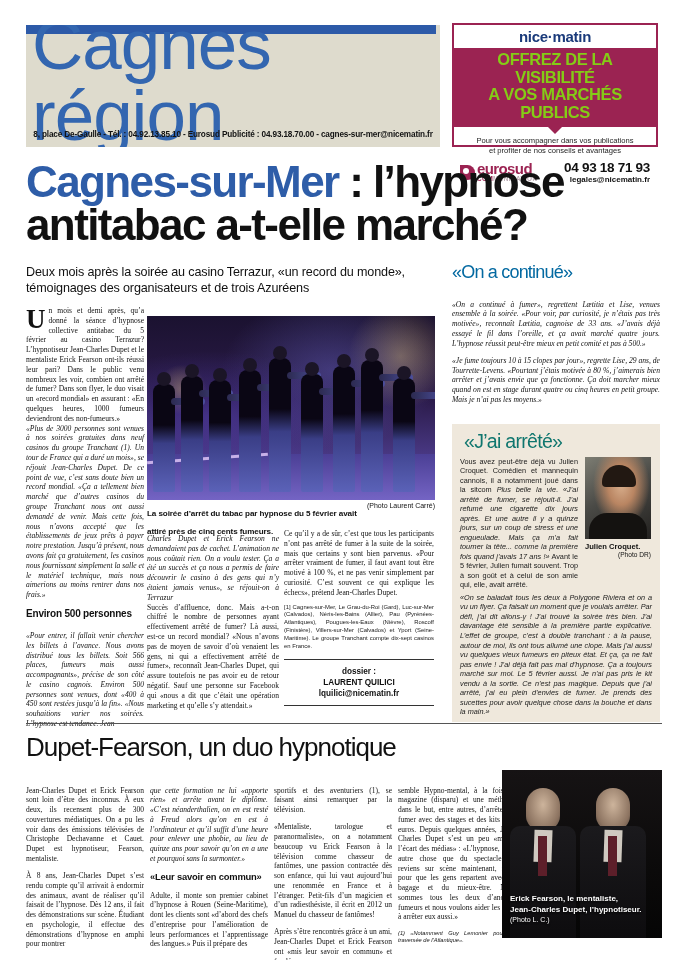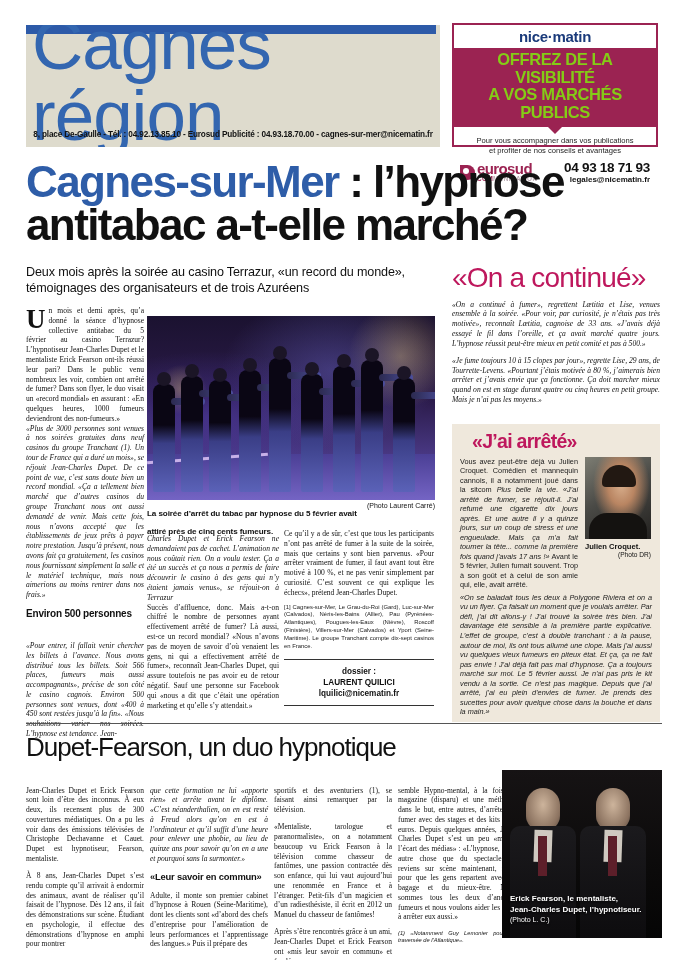--- a/index.html
+++ b/index.html
@@ -141,21 +141,21 @@
   #col1 { left: 26px; top: 306px; width: 118px; }
   #col2 { left: 147px; top: 534px; width: 132px; }
   #col3 { left: 284px; top: 529px; width: 150px; }
 
   .dropcap::first-letter {
     float:left; font-size: 27px; line-height: 0.82; font-weight:bold;
     padding: 2px 3px 0 0; font-family:"Liberation Serif", serif;
   }
   .subhead {
     font-family:"Liberation Sans", sans-serif;
-    font-weight:bold; font-size:10px; margin: 7px 0 21px; letter-spacing:-0.2px;
+    font-weight:bold; font-size:10px; margin: 7px 0 11px; letter-spacing:-0.2px;
   }
 
   
   .photo1 {
     position:absolute; left: 147px; top: 316px; width: 288px; height: 184px;
     background:
       radial-gradient(ellipse at 22% 55%, rgba(80,60,170,.55), rgba(0,0,0,0) 46%),
       radial-gradient(ellipse at 64% 30%, rgba(120,120,230,.35), rgba(0,0,0,0) 42%),
       radial-gradient(circle at 12% 40%, rgba(210,180,90,.55), rgba(0,0,0,0) 9%),
       radial-gradient(circle at 88% 22%, rgba(220,190,110,.45), rgba(0,0,0,0) 18%),
@@ -202,38 +202,38 @@
     margin-top: 8px; border-top:1px solid #333; border-bottom:1px solid #333;
     padding: 6px 0; text-align:center;
     font-family:"Liberation Sans", sans-serif; font-weight:bold;
     font-size: 8.2px; line-height:1.35;
   }
 
   
   .rail-title {
     position:absolute;
     font-family:"Liberation Sans", sans-serif;
-    font-size: 28px; font-weight:normal; letter-spacing:-0.8px; color:#be185d;
+    font-size: 18px; font-weight:normal; letter-spacing:-0.8px; color:#0369a1;
   }
   #oncontinue-title { left: 452px; top: 262px; }
   .rail-body {
     position:absolute; font-size: 7.6px; line-height:1.285; text-align:justify;
     font-style: italic;
   }
   #oncontinue-body { left: 452px; top: 292px; width: 208px; }
 
   .jaiarrete {
     position:absolute; left: 452px; top: 424px; width: 208px; height: 298px;
     background: #efe8dc;
     padding: 6px 8px 8px 8px;
   }
   .jaiarrete h2 {
-    margin:0 0 4px 12px;
-    font-family:"Liberation Sans", sans-serif;
-    font-weight:bold; font-size: 19.5px; color:#be185d; letter-spacing:-0.7px;
+    margin:0 0 4px 4px;
+    font-family:"Liberation Sans", sans-serif;
+    font-weight:normal; font-size: 19.5px; color:#0f766e; letter-spacing:-0.7px;
   }
   .ja-top { display:flex; gap:7px; }
   .ja-text {
     width: 118px; font-family:"Liberation Sans", sans-serif;
     font-size: 7.3px; line-height:1.30; text-align:justify; color:#1a1a1a;
   }
   .ja-text .q { font-style: italic; }
   .ja-figure { width: 66px; }
   .ja-photo {
     width: 66px; height: 82px;

